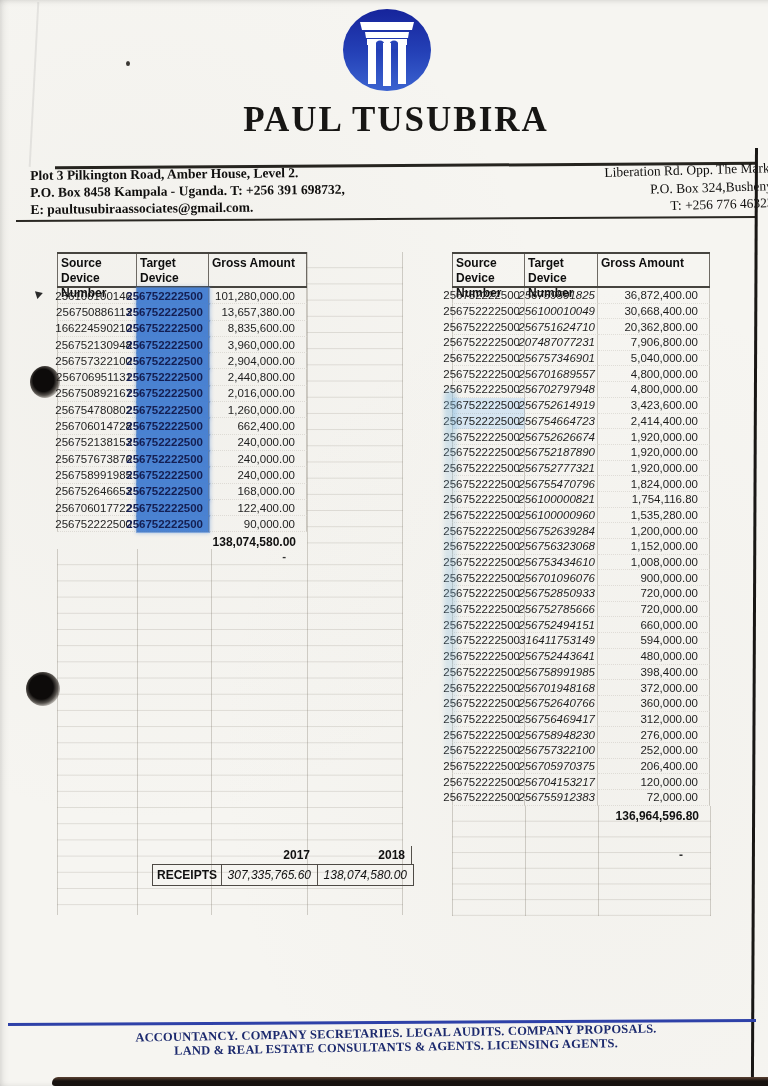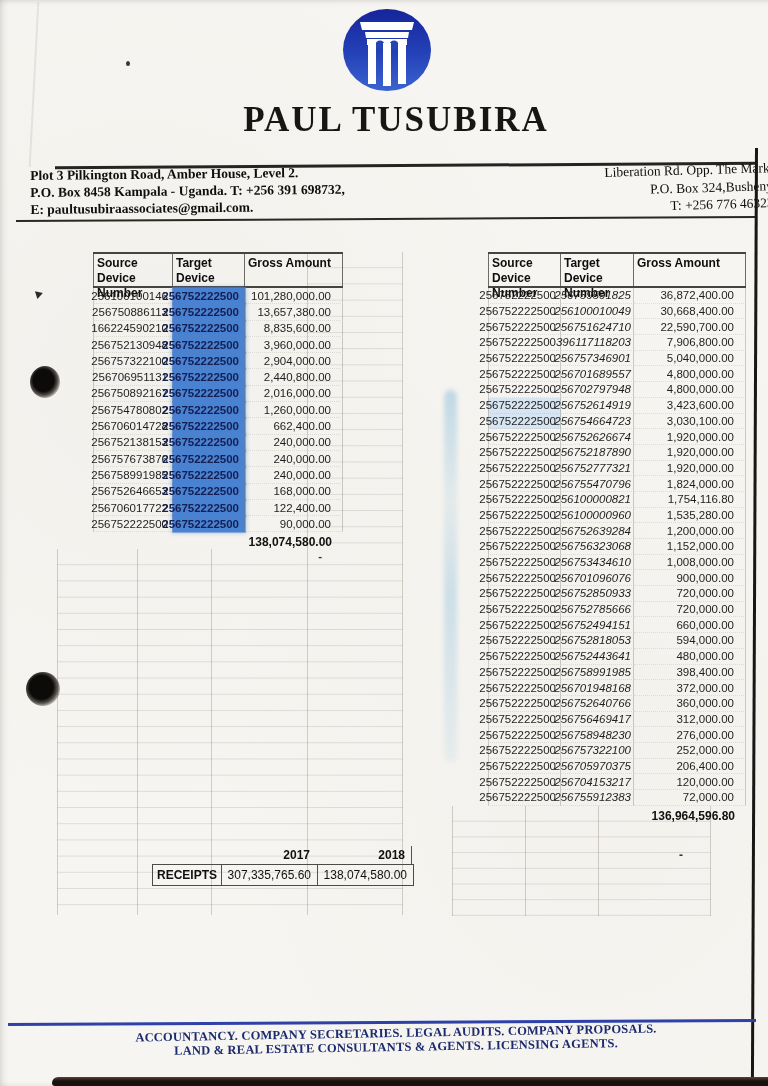--- a/index.html
+++ b/index.html
@@ -48,21 +48,21 @@
     background-image:
       linear-gradient(rgba(125,118,105,.32),rgba(125,118,105,.32)),
       linear-gradient(rgba(125,118,105,.32),rgba(125,118,105,.32)),
       linear-gradient(rgba(125,118,105,.32),rgba(125,118,105,.32)),
       linear-gradient(rgba(125,118,105,.32),rgba(125,118,105,.32)),
       repeating-linear-gradient(to bottom,transparent 0 14.7px,rgba(125,118,105,.20) 14.7px 15.7px);
     background-repeat:no-repeat,no-repeat,no-repeat,no-repeat,repeat;
     background-size:1px 100%,1px 100%,1px 100%,1px 100%,100% 15.7px;
     background-position:0 0,73px 0,146px 0,258px 0,0 0;}
   
-  .tbl{position:absolute;font-size:11.5px;color:#1e1e1e;margin-left:36px;}
+  .tbl{position:absolute;font-size:11.5px;color:#1e1e1e;}
   .ltab{left:57px;top:252px;width:250px;}
   .rtab{left:452px;top:252px;width:258px;}
   .tbl *{box-sizing:border-box;}
   .thead{display:flex;height:36px;border-top:2px solid #46443f;border-bottom:2px solid #46443f;}
   .hc{font-weight:700;font-size:12px;line-height:15px;color:#0e0e0e;padding:2px 0 0 3px;
       border-right:1px solid #6e6a64;}
   .hc:first-child{border-left:1px solid #6e6a64;}
   .ltab .hc0{width:80px}.ltab .hc1{width:72px}.ltab .hc2{width:98px}
   .rtab .hc0{width:73px}.rtab .hc1{width:73px}.rtab .hc2{width:112px}
   .trow{display:flex;}
@@ -86,21 +86,21 @@
   .summary{left:152px;top:846px;font-size:12px;color:#101010;}
   .summary *{box-sizing:border-box;}
   .srow{display:flex;}
   .scell{height:20px;display:flex;align-items:center;}
   .sc0{width:68px;font-weight:700;padding-left:4px;}
   .sc1,.sc2{width:96px;justify-content:flex-end;padding-right:6px;}
   .syears{border-bottom:1px solid #4e4a45;}
   .syears .scell{height:18px;font-weight:700;}
   .syears .sc2{border-right:1px solid #55514b;}
   .sbody{border:1px solid #4e4a45;border-top:none;}
-  .sbody .sc1,.sbody .sc2{border-left:1px solid #55514b;}
+  .sbody .sc1,.sbody .sc2{border-left:1px solid #55514b;font-style:italic;}
   .sbody .srow + .srow{border-top:1px solid #55514b;}
   
   .hole{border-radius:50%;
     background:radial-gradient(ellipse at 45% 45%, #0d0b0a 0 45%, rgba(40,35,30,.78) 60%, rgba(120,110,100,.25) 75%, transparent 86%);}
   .hole1{left:30px;top:366px;width:30px;height:32px;}
   .hole2{left:26px;top:672px;width:34px;height:34px;}
   .rowmarker{left:36px;top:290px;width:0;height:0;border-top:4px solid transparent;
       border-bottom:4px solid transparent;border-left:7px solid #2a2a2a;transform:rotate(-18deg);}
   .streak{left:444px;top:390px;width:13px;height:372px;border-radius:7px;filter:blur(2px);
       background:linear-gradient(to bottom, rgba(130,185,220,.45), rgba(130,185,220,.14) 30%, rgba(130,185,220,.34) 55%, rgba(130,185,220,.10));}
@@ -258,25 +258,25 @@
           <div class="cell c2">36,872,400.00</div>
         </div>
         <div class="trow">
           <div class="cell c0">256752222500</div>
           <div class="cell c1">256100010049</div>
           <div class="cell c2">30,668,400.00</div>
         </div>
         <div class="trow">
           <div class="cell c0">256752222500</div>
           <div class="cell c1">256751624710</div>
-          <div class="cell c2">22,590,700.00</div>
-        </div>
-        <div class="trow">
-          <div class="cell c0">256752222500</div>
-          <div class="cell c1">396117118203</div>
+          <div class="cell c2">20,362,800.00</div>
+        </div>
+        <div class="trow">
+          <div class="cell c0">256752222500</div>
+          <div class="cell c1">207487077231</div>
           <div class="cell c2">7,906,800.00</div>
         </div>
         <div class="trow">
           <div class="cell c0">256752222500</div>
           <div class="cell c1">256757346901</div>
           <div class="cell c2">5,040,000.00</div>
         </div>
         <div class="trow">
           <div class="cell c0">256752222500</div>
           <div class="cell c1">256701689557</div>
@@ -288,21 +288,21 @@
           <div class="cell c2">4,800,000.00</div>
         </div>
         <div class="trow">
           <div class="cell c0 hl-light">256752222500</div>
           <div class="cell c1">256752614919</div>
           <div class="cell c2">3,423,600.00</div>
         </div>
         <div class="trow">
           <div class="cell c0 hl-light">256752222500</div>
           <div class="cell c1">256754664723</div>
-          <div class="cell c2">3,030,100.00</div>
+          <div class="cell c2">2,414,400.00</div>
         </div>
         <div class="trow">
           <div class="cell c0">256752222500</div>
           <div class="cell c1">256752626674</div>
           <div class="cell c2">1,920,000.00</div>
         </div>
         <div class="trow">
           <div class="cell c0">256752222500</div>
           <div class="cell c1">256752187890</div>
           <div class="cell c2">1,920,000.00</div>
@@ -357,21 +357,21 @@
           <div class="cell c1">256752785666</div>
           <div class="cell c2">720,000.00</div>
         </div>
         <div class="trow">
           <div class="cell c0">256752222500</div>
           <div class="cell c1">256752494151</div>
           <div class="cell c2">660,000.00</div>
         </div>
         <div class="trow">
           <div class="cell c0">256752222500</div>
-          <div class="cell c1">256752818053</div>
+          <div class="cell c1">316411753149</div>
           <div class="cell c2">594,000.00</div>
         </div>
         <div class="trow">
           <div class="cell c0">256752222500</div>
           <div class="cell c1">256752443641</div>
           <div class="cell c2">480,000.00</div>
         </div>
         <div class="trow">
           <div class="cell c0">256752222500</div>
           <div class="cell c1">256758991985</div>

